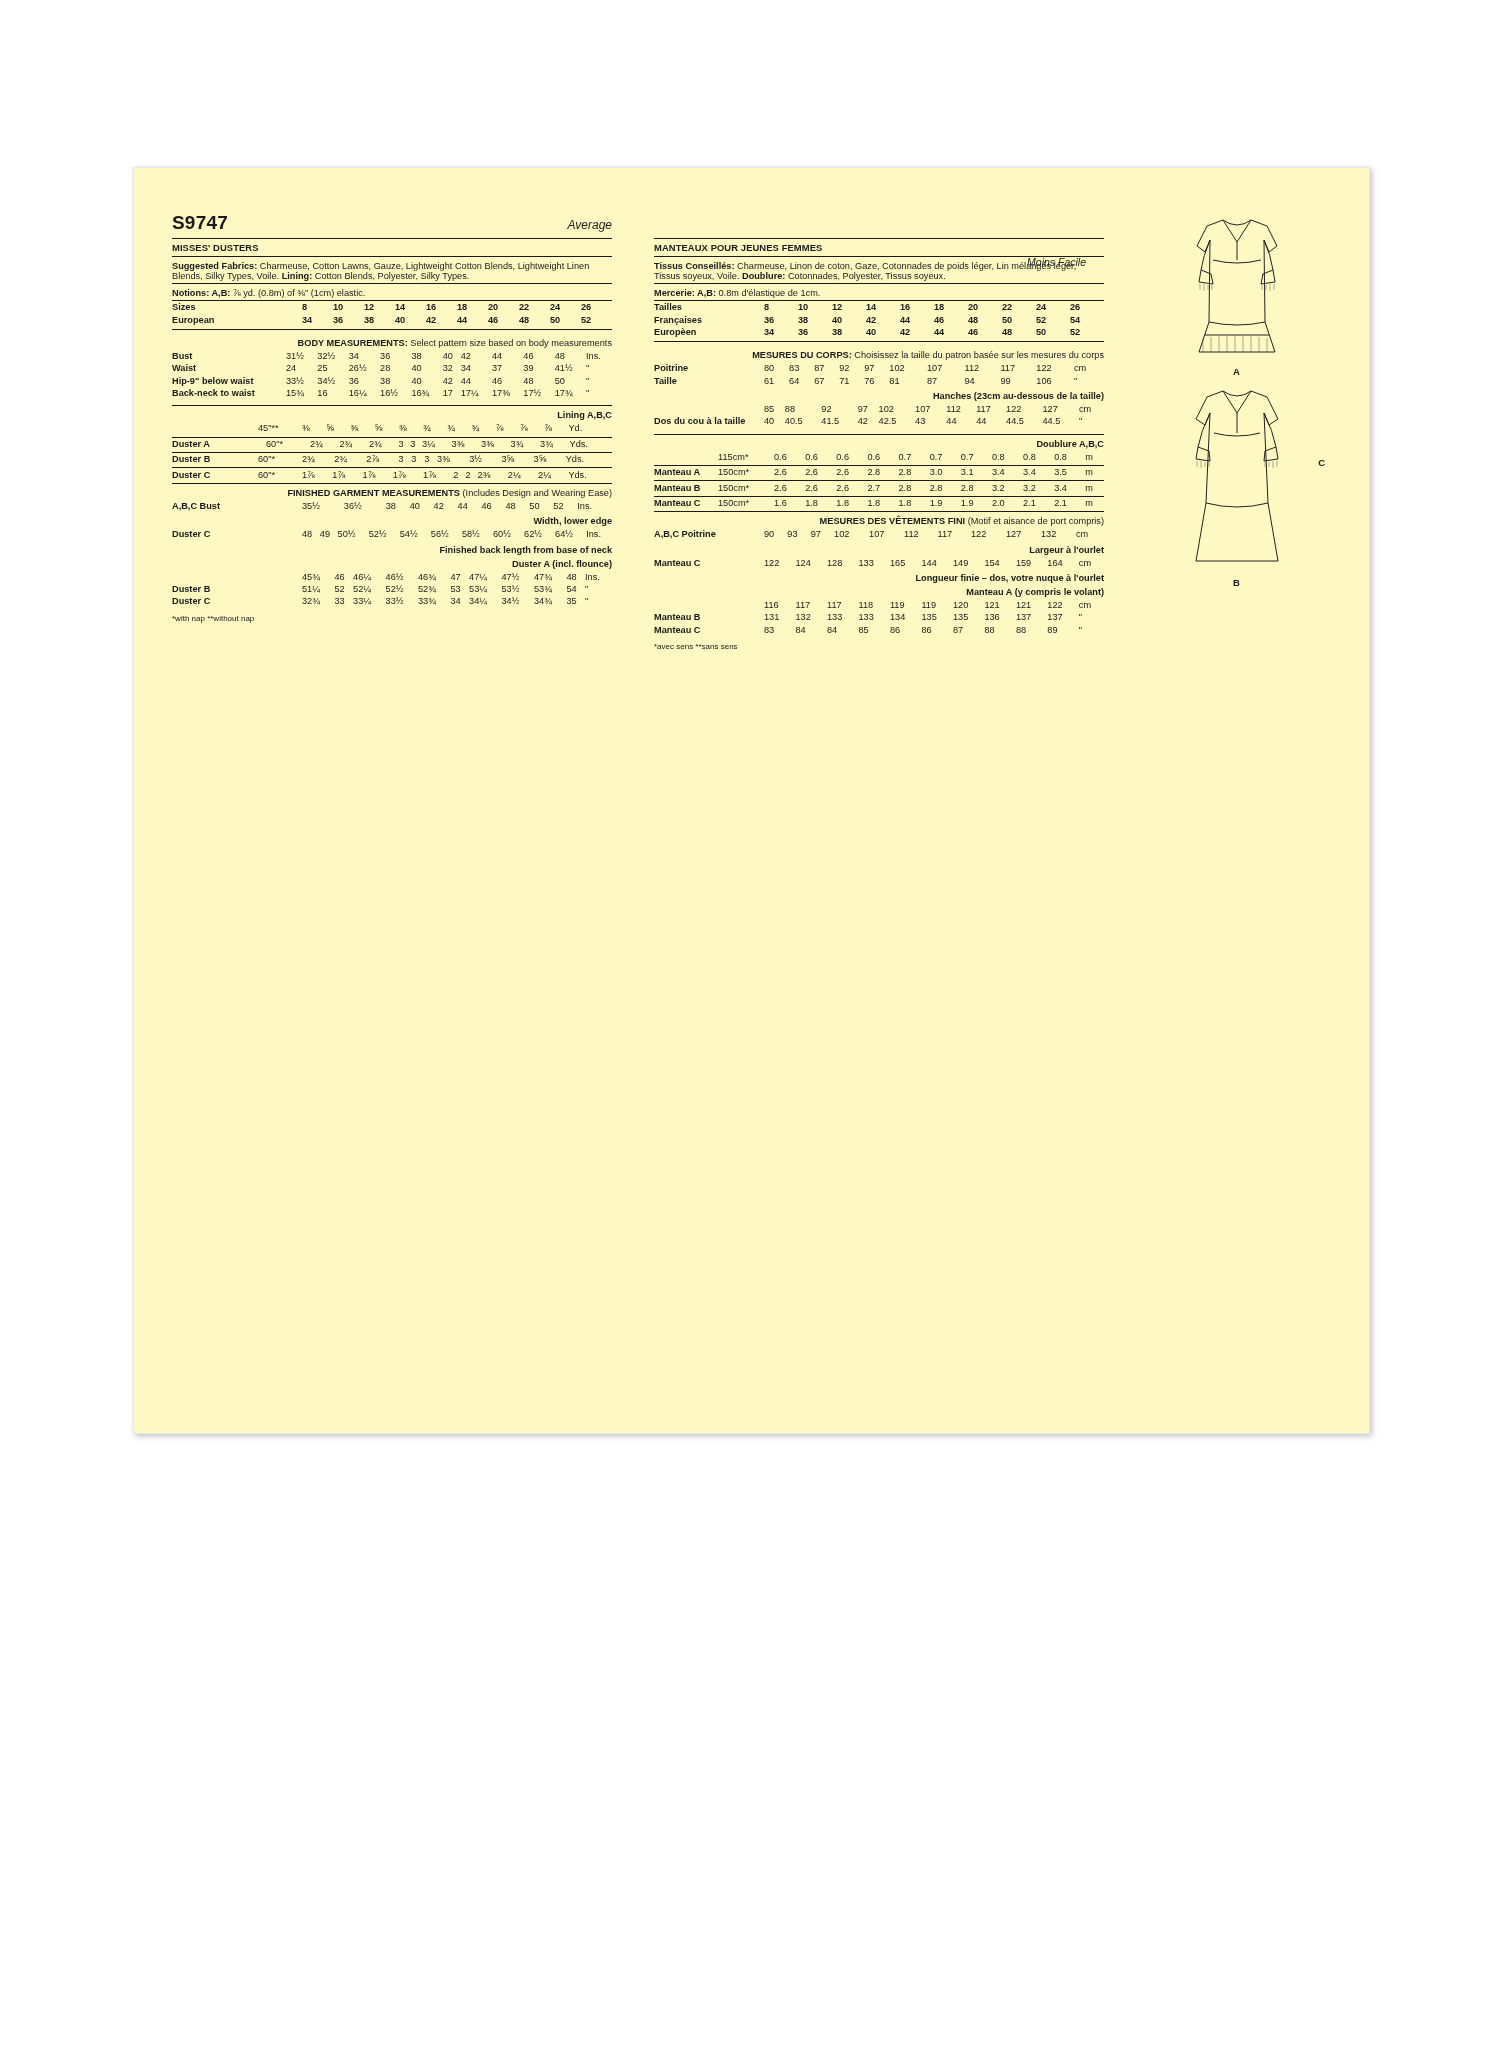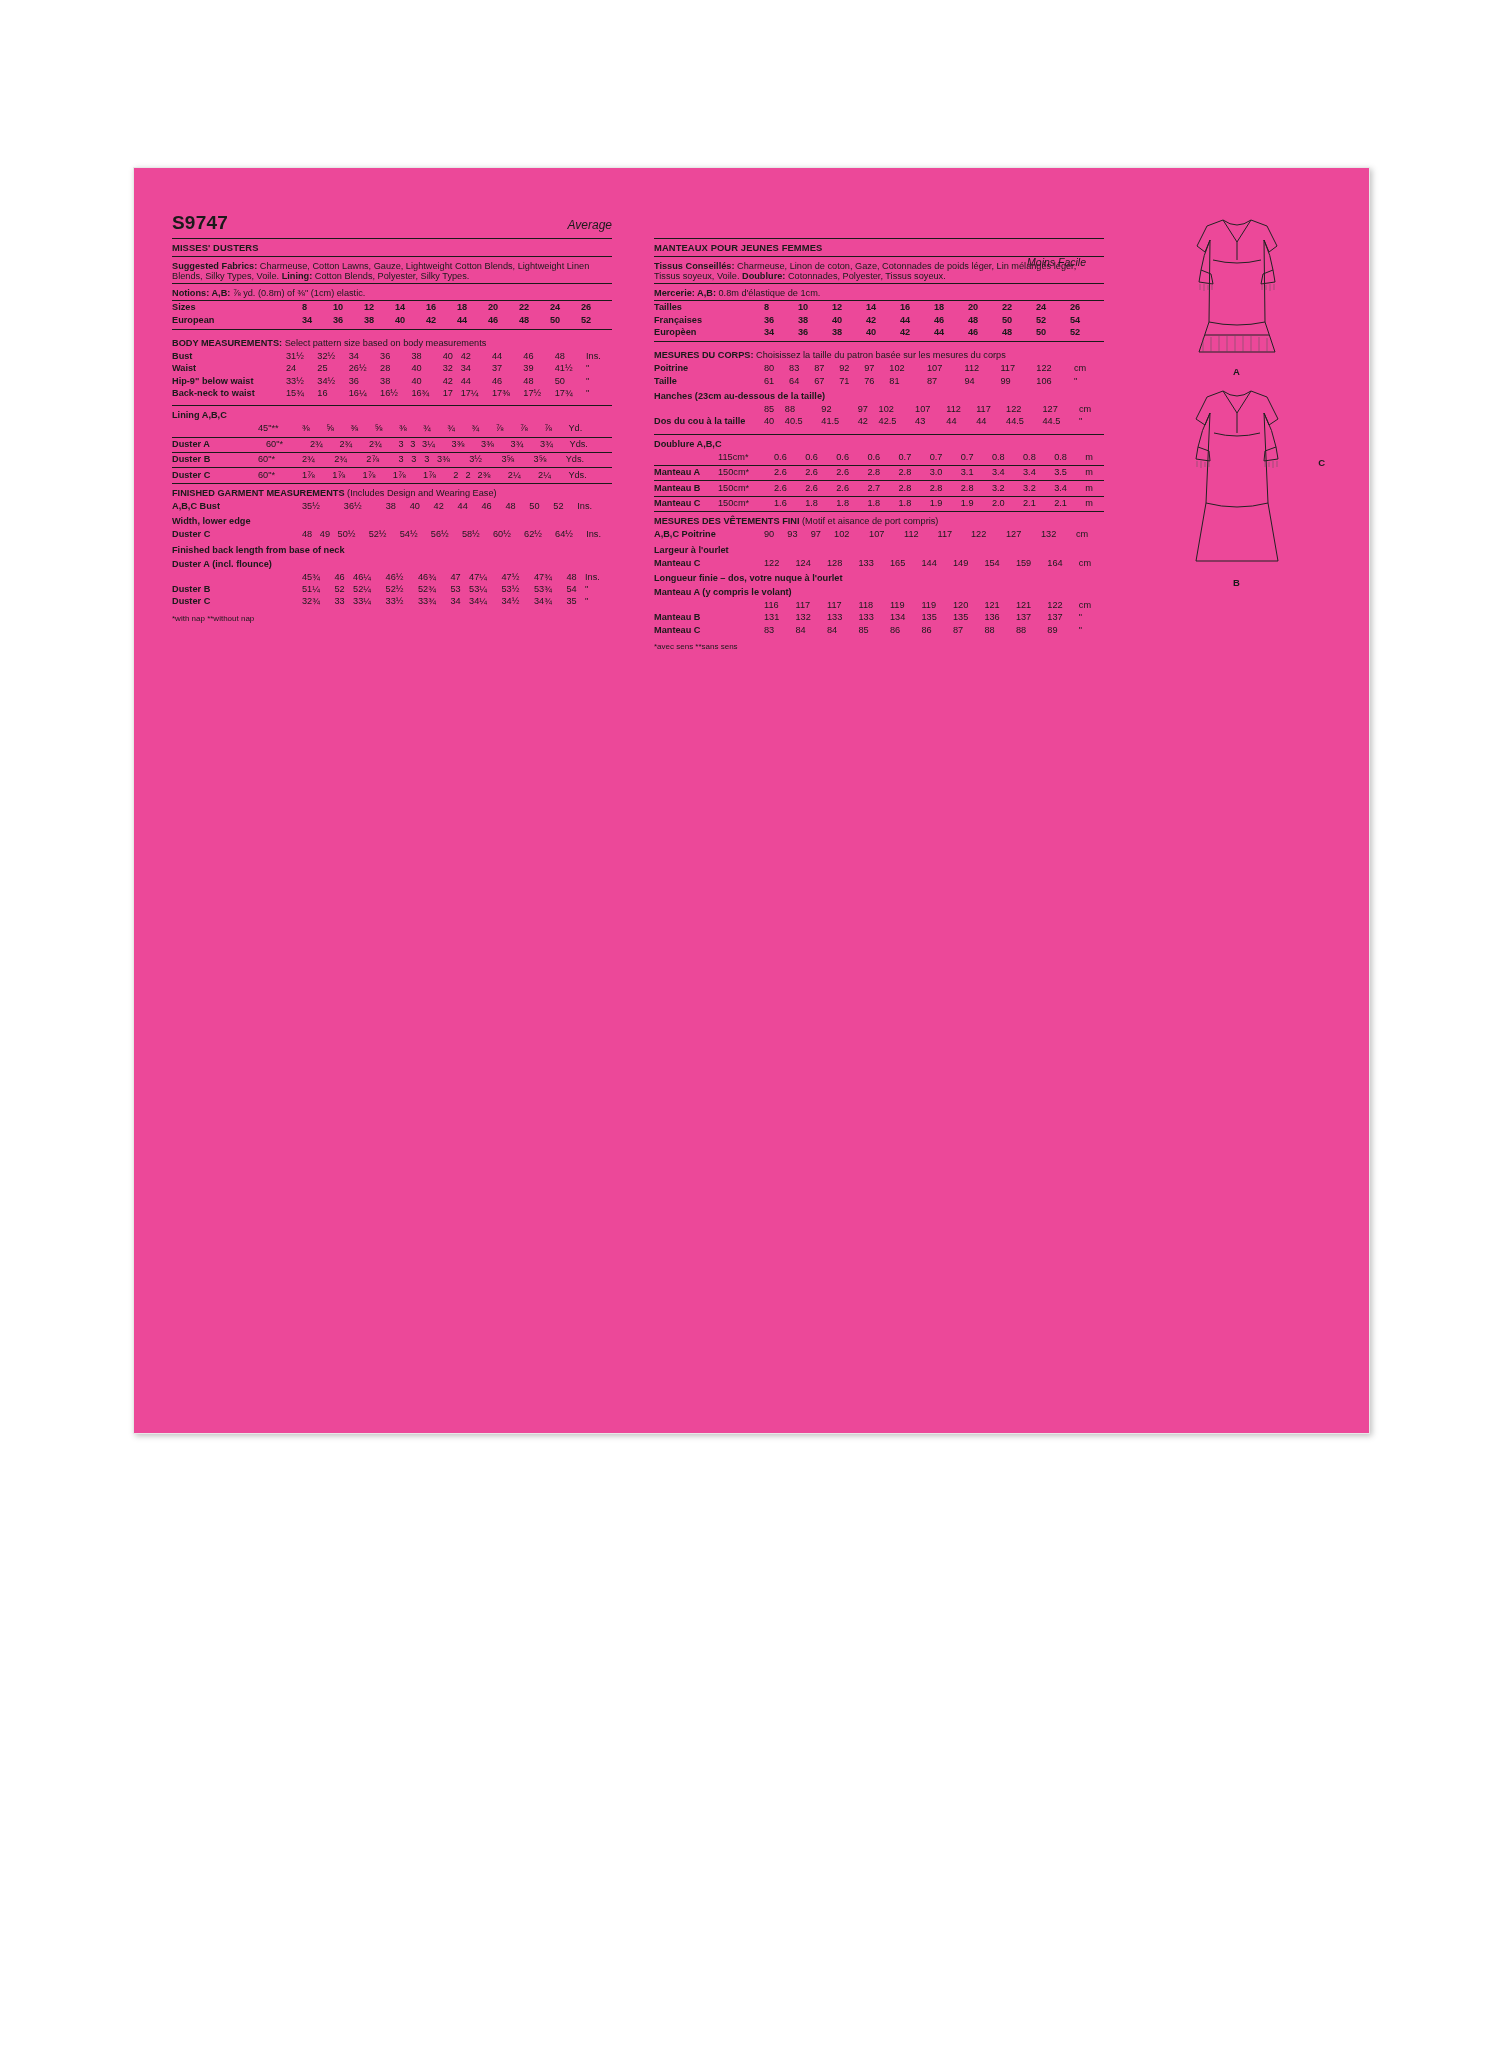--- a/index.html
+++ b/index.html
@@ -1,17 +1,17 @@
 <!DOCTYPE html>
 <html><head>
 <meta charset="utf-8">
 <style>
   html,body{margin:0;padding:0;background:#ffffff;}
   body{width:1500px;height:2062px;font-family:"Liberation Sans", sans-serif;color:#1a1a1a;}
-  .page{position:absolute;left:133px;top:167px;width:1235px;height:1265px;background:#ec4899;box-shadow:2px 2px 6px rgba(0,0,0,0.25);border:1px solid #e8e8e8;}
+  .page{position:absolute;left:133px;top:167px;width:1235px;height:1265px;background:#fef9c3;box-shadow:2px 2px 6px rgba(0,0,0,0.25);border:1px solid #e8e8e8;}
   .sheet{position:relative;width:100%;height:100%;}
   .col{position:absolute;top:44px;}
   .colL{left:38px;width:440px;}
   .colR{left:520px;width:450px;}
   .colArt{left:990px;width:225px;top:44px;}
 
   .hdrrow{display:flex;justify-content:space-between;align-items:baseline;}
   .pattno{font-size:19px;font-weight:bold;letter-spacing:0.2px;}
   .avg{font-size:12px;font-style:italic;}
   .rightlevel{position:absolute;right:18px;top:44px;font-size:10.5px;font-style:italic;}
@@ -21,21 +21,21 @@
 
   .title{font-size:9.4px;font-weight:bold;margin:3px 0 3px 0;letter-spacing:0.1px;}
   p.t{font-size:9.2px;line-height:10px;margin:0 0 2px 0;}
   p.t b{font-weight:bold;}
 
   table{border-collapse:collapse;width:100%;font-size:9.2px;}
   td{padding:1.2px 0;vertical-align:bottom;white-space:nowrap;}
   .lbl{font-weight:bold;text-align:left;}
   .lblp{font-weight:normal;text-align:left;}
   .num{text-align:left;}
-  .sec{font-size:9.2px;font-weight:bold;margin:4px 0 2px 0;}
+  .sec{font-size:9.2px;font-weight:bold;margin:4px 0 2px 0;text-align:right;}
   .secn{font-weight:normal;}
   .foot{font-size:8px;margin-top:6px;}
 
   .spacer4{height:4px;}
   .spacer6{height:6px;}
 
   
   .art{position:relative;}
   .figwrap{position:relative;margin-bottom:6px;text-align:center;}
   .figlabel{font-size:9.5px;font-weight:bold;}

